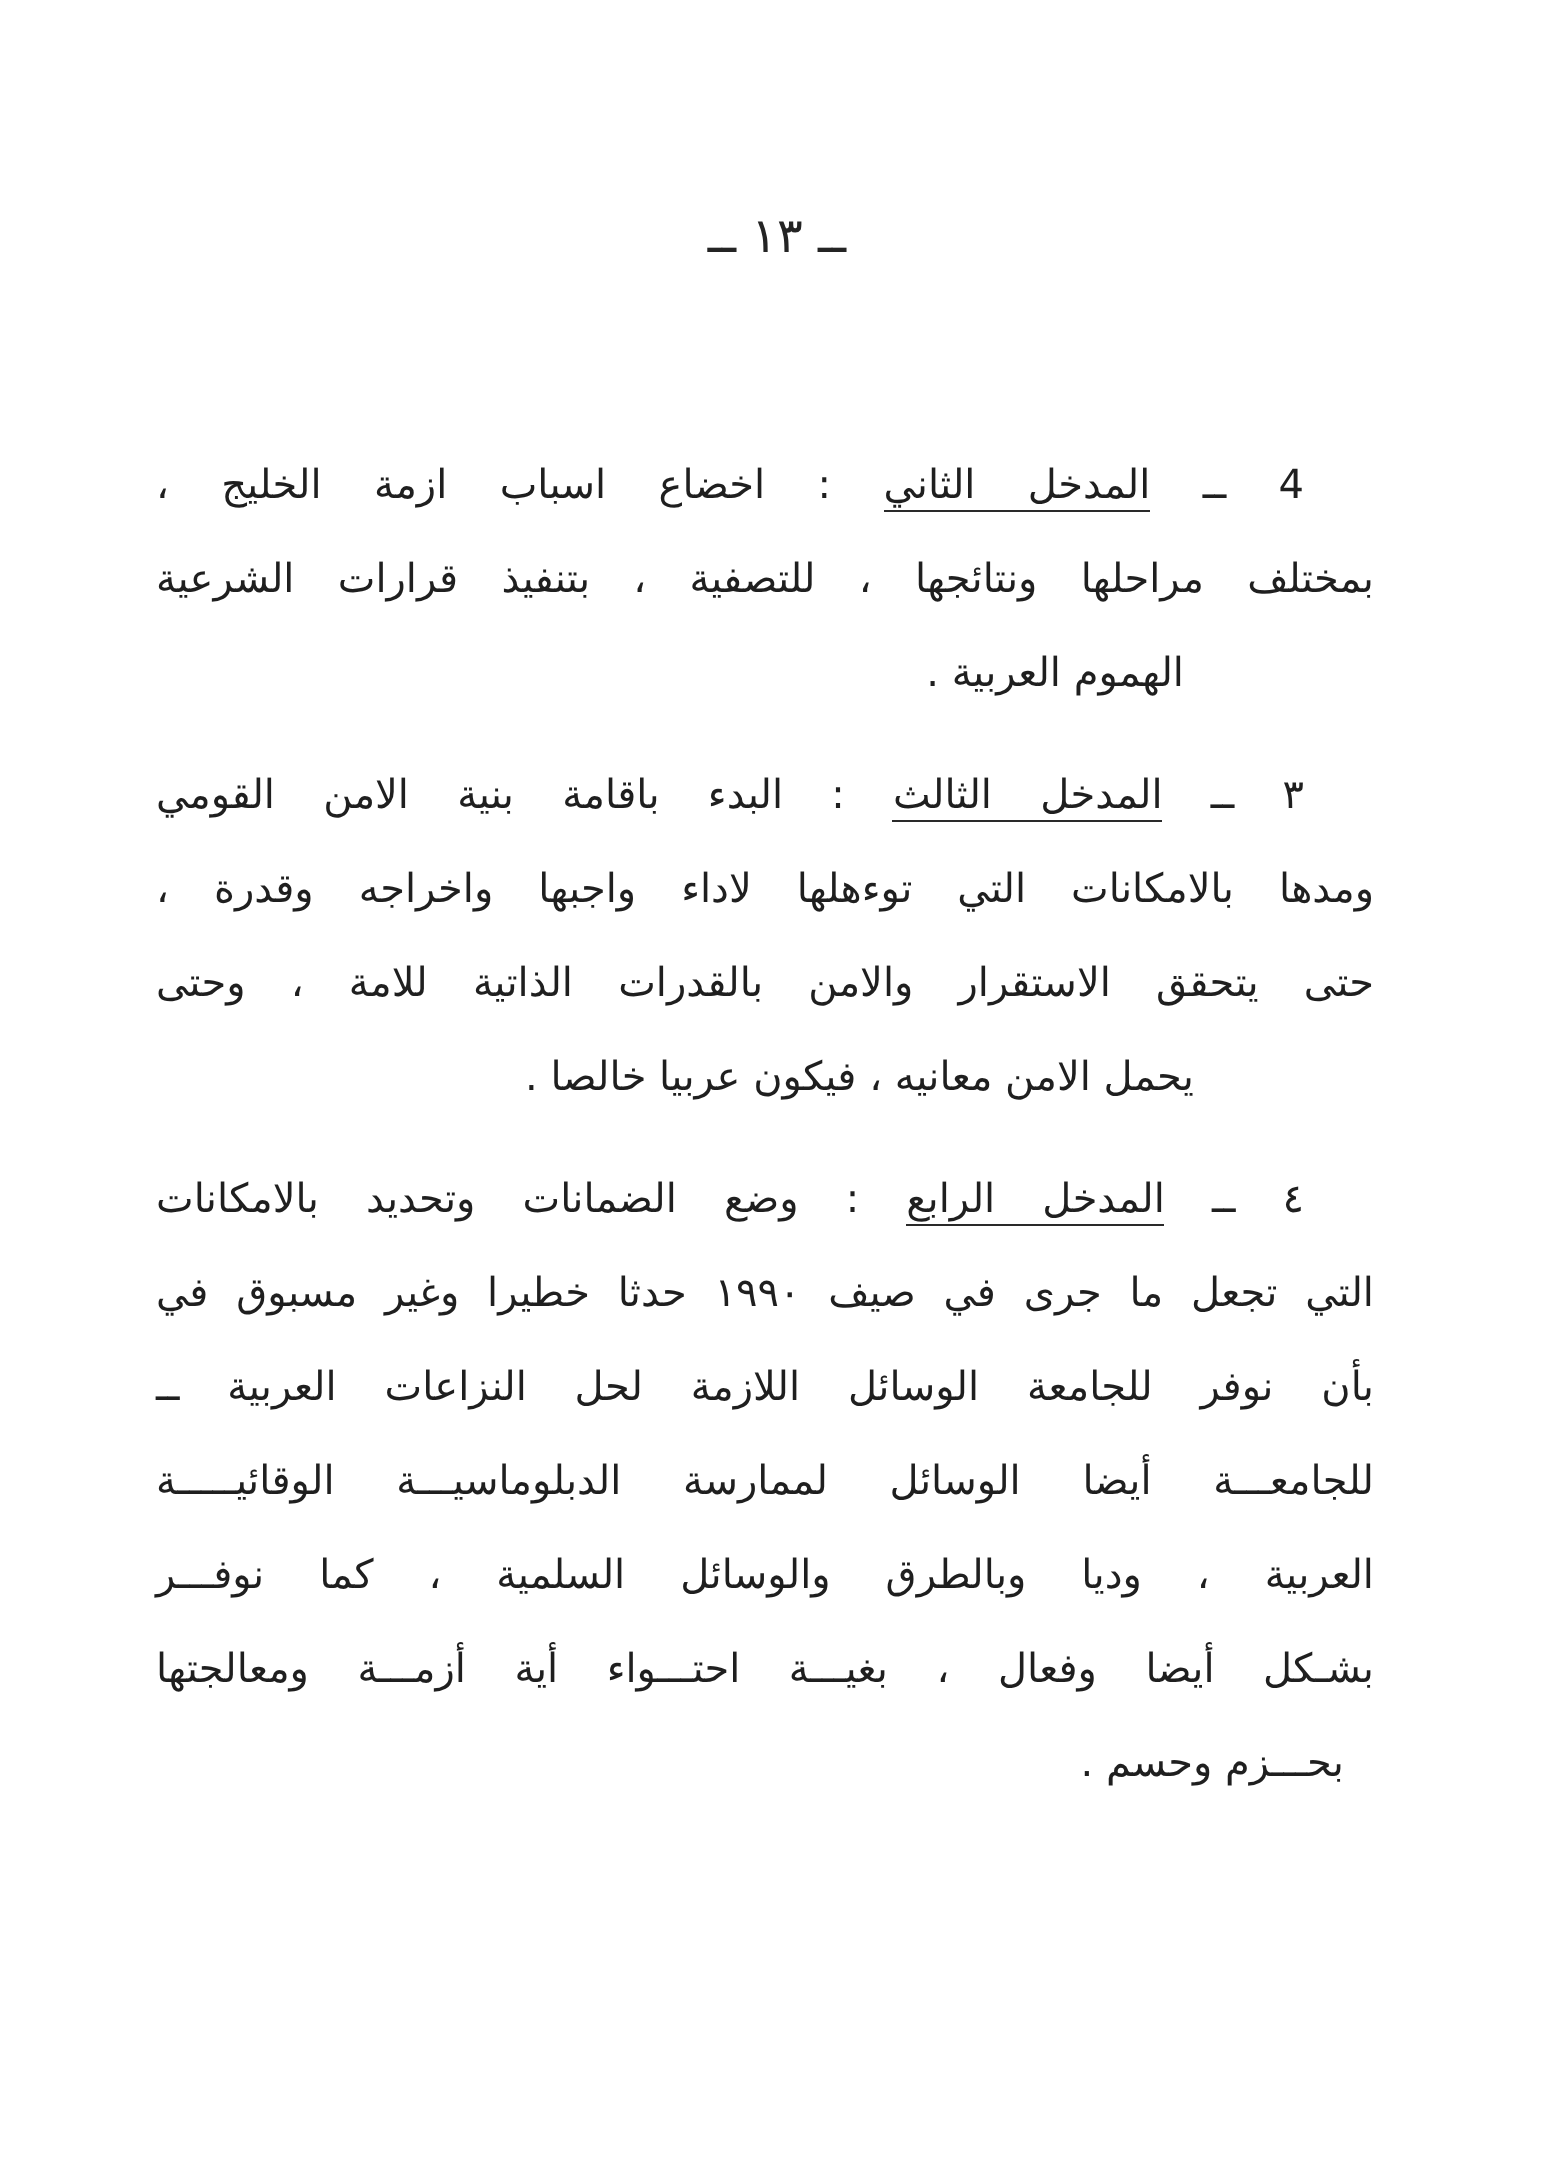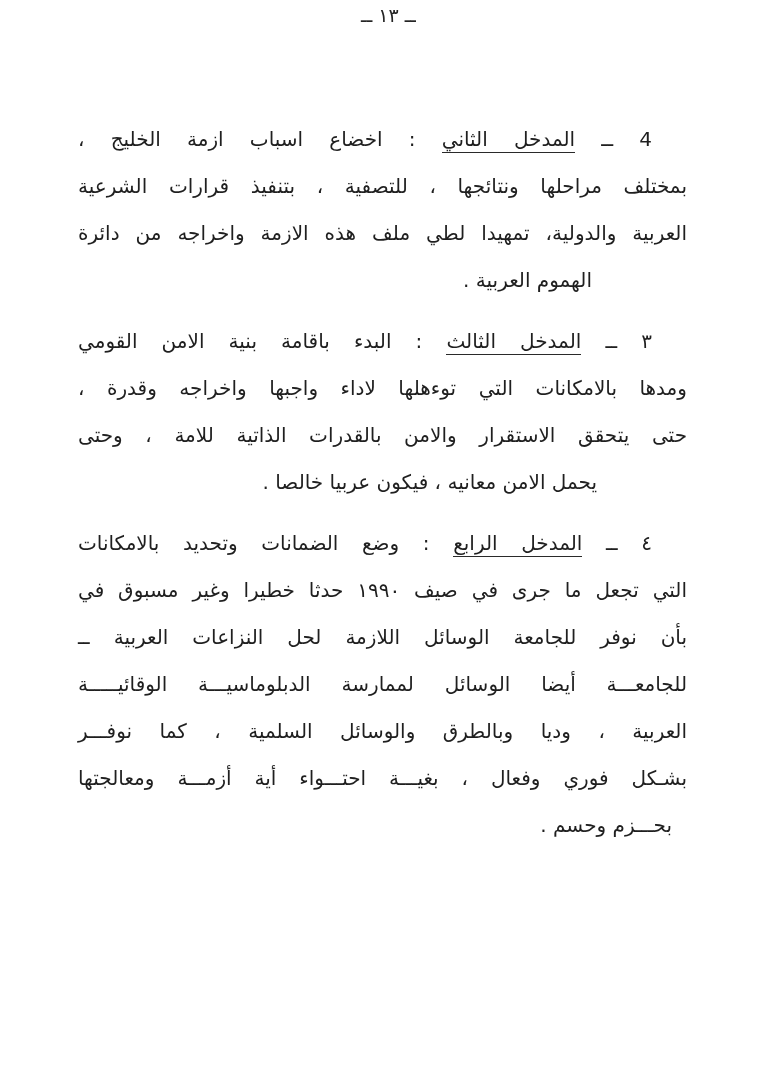--- a/index.html
+++ b/index.html
@@ -11,22 +11,23 @@
     position: relative;
     width: 777px;
     height: 1092px;
     background: #ffffff;
     overflow: hidden;
     direction: rtl;
     font-family: "DejaVu Sans", sans-serif;
     color: #1f1f1f;
   }
   .page-number {
+    margin-top: 103px;
     text-align: center;
-    font-size: 19px;
+    font-size: 24px;
     letter-spacing: 3px;
     line-height: 30px;
     color: #242424;
   }
   .body-text {
     margin-top: 86px;
     padding: 0 90px 0 78px; 
     font-size: 20px;
   }
   .paragraph {
@@ -65,21 +66,20 @@
 
   <div class="body-text">
 
     <div class="paragraph">
       <div class="line full first">
         <span class="num">4 ــ</span>
         <span class="heading">المدخل الثاني</span>
         <span>: اخضاع اسباب ازمة الخليج ،</span>
       </div>
       <div class="line full">بمختلف مراحلها ونتائجها ، للتصفية ، بتنفيذ قرارات الشرعية</div>
-      <div class="line full">العربية والدولية، تمهيدا لطي ملف هذه الازمة واخراجه من دائرة</div>
       <div class="line short pr-95">الهموم العربية .</div>
     </div>
 
     <div class="paragraph">
       <div class="line full first">
         <span class="num">٣ ــ</span>
         <span class="heading">المدخل الثالث</span>
         <span>: البدء باقامة بنية الامن القومي</span>
       </div>
       <div class="line full">ومدها بالامكانات التي توءهلها لاداء واجبها واخراجه وقدرة ،</div>
@@ -90,18 +90,18 @@
     <div class="paragraph">
       <div class="line full first">
         <span class="num">٤ ــ</span>
         <span class="heading">المدخل الرابع</span>
         <span>: وضع الضمانات وتحديد بالامكانات</span>
       </div>
       <div class="line full">التي تجعل ما جرى في صيف ١٩٩٠ حدثا خطيرا وغير مسبوق في</div>
       <div class="line full">بأن نوفر للجامعة الوسائل اللازمة لحل النزاعات العربية ــ</div>
       <div class="line full">للجامعـــة أيضا الوسائل لممارسة الدبلوماسيـــة الوقائيـــــة</div>
       <div class="line full">العربية ، وديا وبالطرق والوسائل السلمية ، كما نوفـــر</div>
-      <div class="line full">بشـكل فوري وفعال ، بغيـــة احتـــواء أية أزمـــة ومعالجتها</div>
+      <div class="line full">بشـكل أيضا وفعال ، بغيـــة احتـــواء أية أزمـــة ومعالجتها</div>
       <div class="line short pr-15">بحـــزم وحسم .</div>
     </div>
 
   </div>
 </div>
 
 </body></html>

